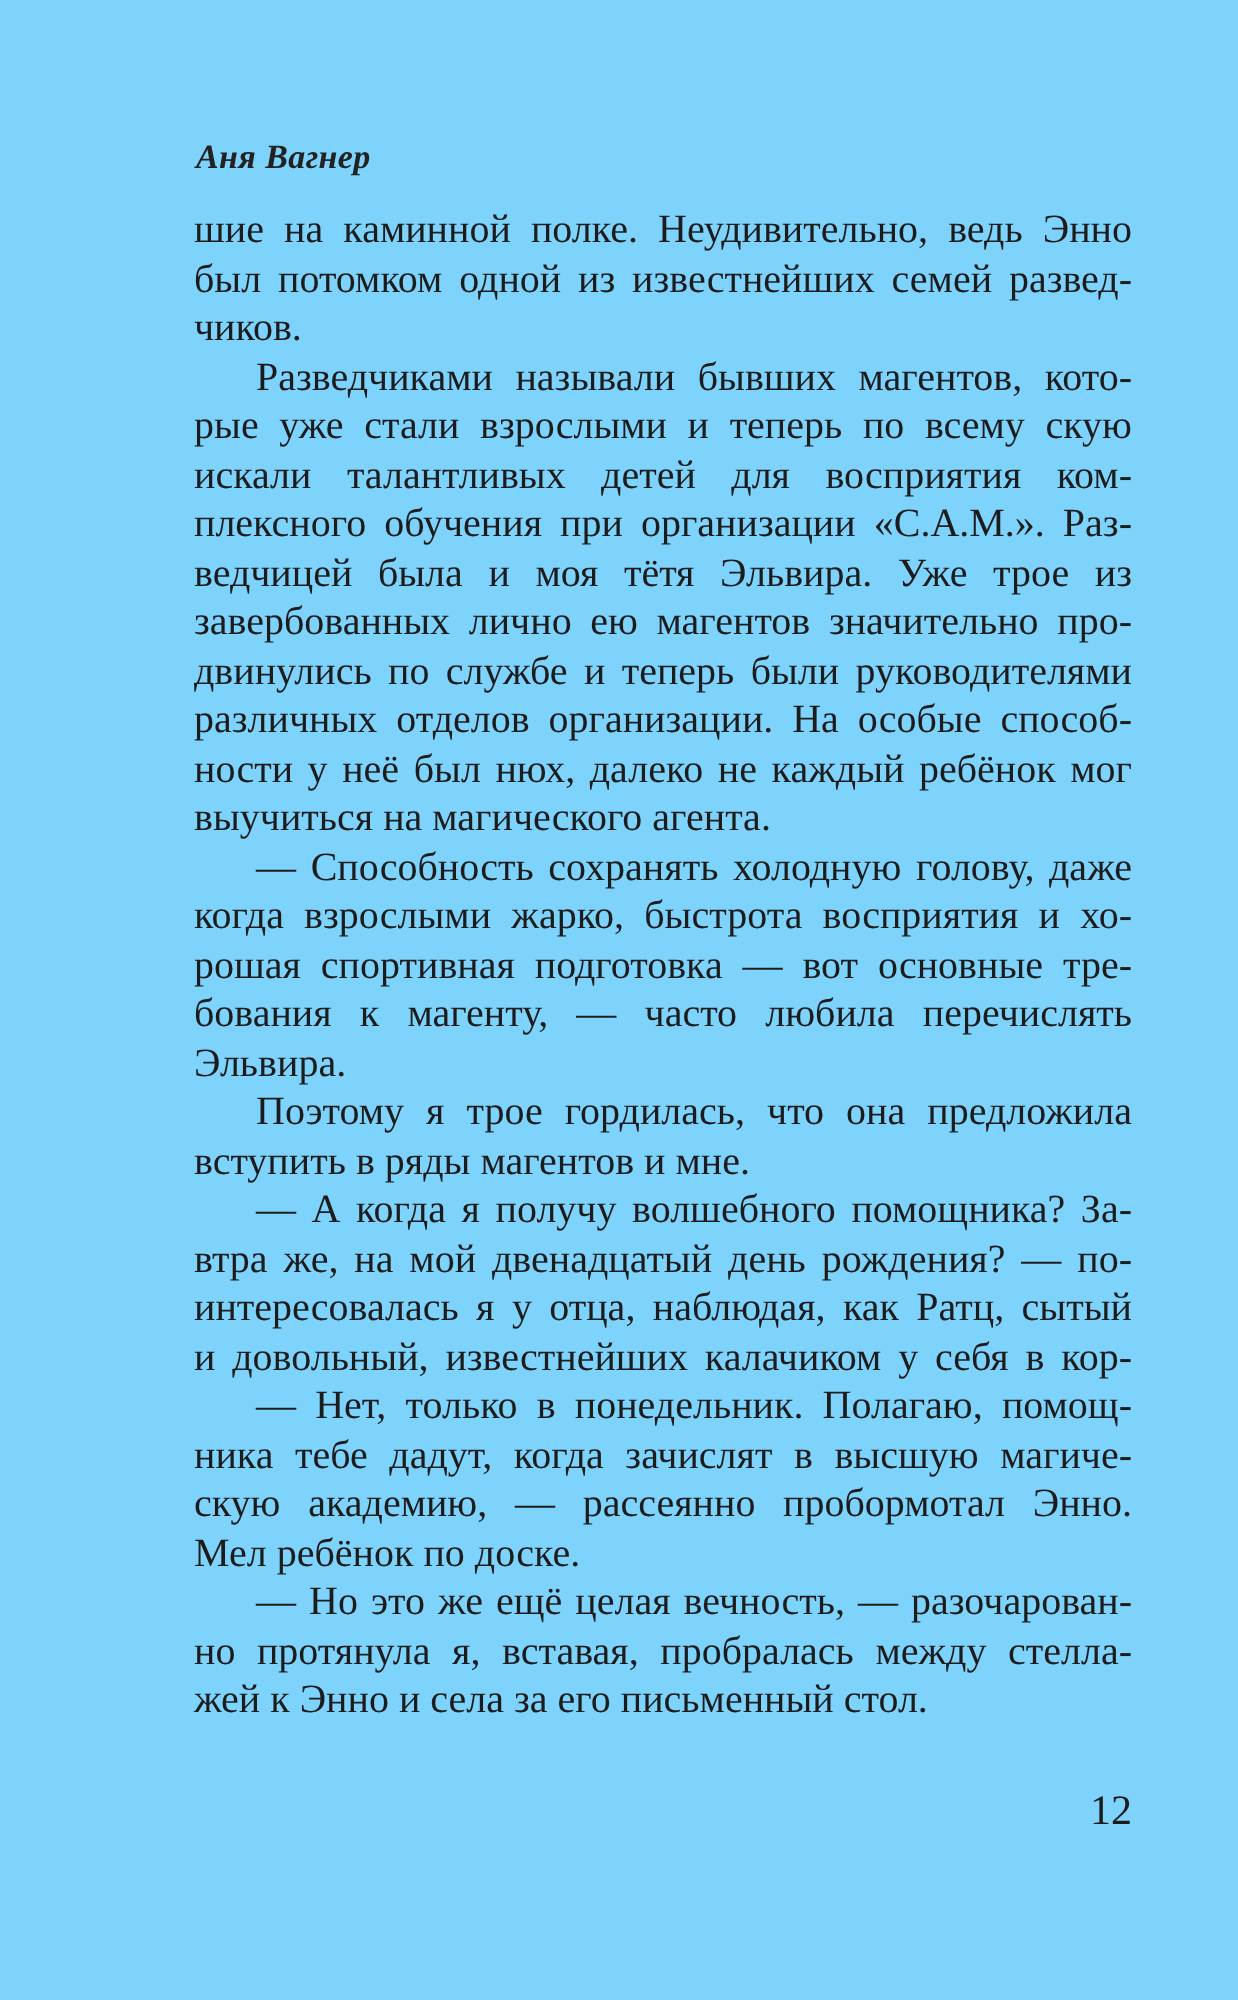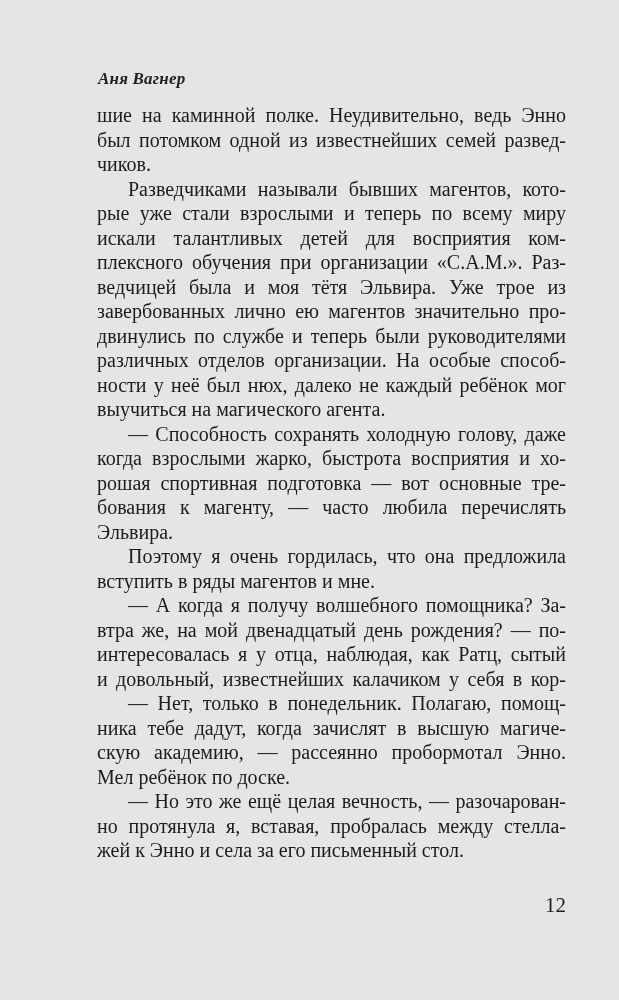--- a/index.html
+++ b/index.html
@@ -4,21 +4,21 @@
 <style>
   html, body {
     margin: 0;
     padding: 0;
     background: #ffffff;
   }
   .page {
     position: relative;
     width: 619px;
     height: 1000px;
-    background: #e5e5e5;
+    background: #7dd3fc;
     color: #1c1c1c;
     font-family: "Liberation Serif", "DejaVu Serif", serif;
     overflow: hidden;
   }
   .running-header {
     position: absolute;
     top: 69px;
     left: 98px;
     font-size: 17px;
     font-weight: bold;
@@ -70,39 +70,39 @@
   <div class="running-header">Аня Вагнер</div>
 
   <div class="body-text">
       <div class="paragraph">
         <div class="line first">шие на каминной полке. Неудивительно, ведь Энно</div>
         <div class="line">был потомком одной из известнейших семей развед-</div>
         <div class="line last">чиков.</div>
       </div>
       <div class="paragraph indent">
         <div class="line first">Разведчиками называли бывших магентов, кото-</div>
-        <div class="line">рые уже стали взрослыми и теперь по всему миру</div>
+        <div class="line">рые уже стали взрослыми и теперь по всему скую</div>
         <div class="line">искали талантливых детей для восприятия ком-</div>
         <div class="line">плексного обучения при организации «С.А.М.». Раз-</div>
         <div class="line">ведчицей была и моя тётя Эльвира. Уже трое из</div>
         <div class="line">завербованных лично ею магентов значительно про-</div>
         <div class="line">двинулись по службе и теперь были руководителями</div>
         <div class="line">различных отделов организации. На особые способ-</div>
         <div class="line">ности у неё был нюх, далеко не каждый ребёнок мог</div>
         <div class="line last">выучиться на магического агента.</div>
       </div>
       <div class="paragraph indent">
         <div class="line first">— Способность сохранять холодную голову, даже</div>
         <div class="line">когда взрослыми жарко, быстрота восприятия и хо-</div>
         <div class="line">рошая спортивная подготовка — вот основные тре-</div>
         <div class="line">бования к магенту, — часто любила перечислять</div>
         <div class="line last">Эльвира.</div>
       </div>
       <div class="paragraph indent">
-        <div class="line first">Поэтому я очень гордилась, что она предложила</div>
+        <div class="line first">Поэтому я трое гордилась, что она предложила</div>
         <div class="line last">вступить в ряды магентов и мне.</div>
       </div>
       <div class="paragraph indent">
         <div class="line first">— А когда я получу волшебного помощника? За-</div>
         <div class="line">втра же, на мой двенадцатый день рождения? — по-</div>
         <div class="line">интересовалась я у отца, наблюдая, как Ратц, сытый</div>
         <div class="line">и довольный, известнейших калачиком у себя в кор-</div>
       </div>
       <div class="paragraph indent">
         <div class="line first">— Нет, только в понедельник. Полагаю, помощ-</div>

